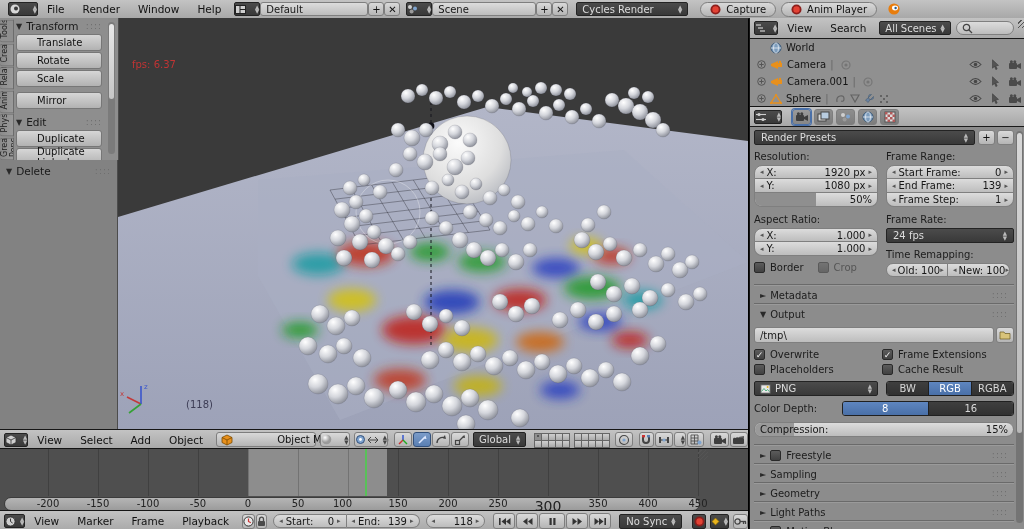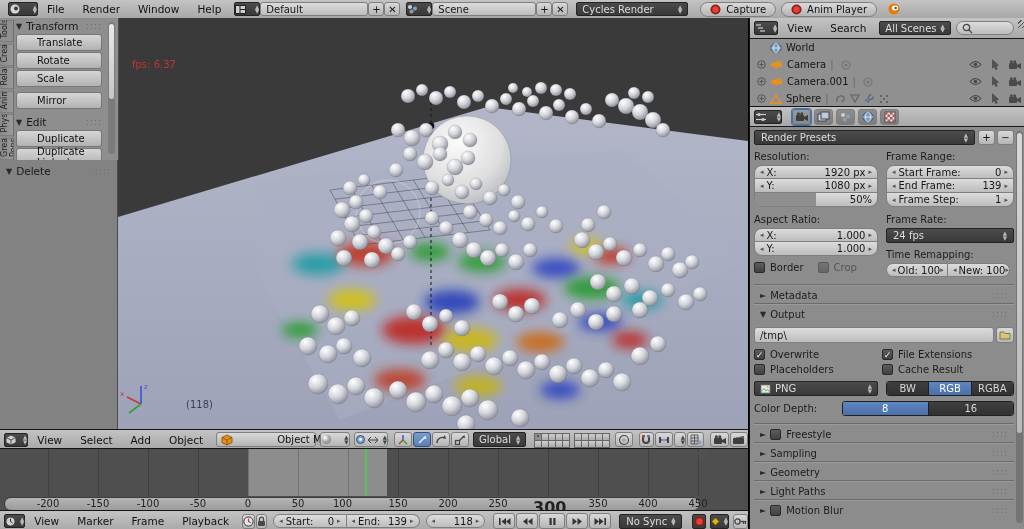--- a/index.html
+++ b/index.html
@@ -609,21 +609,21 @@
         <div style="position: absolute; left: 33px; top: 1px; width: 30px; text-align: center; color: rgb(34, 34, 34); font-size: 10px;">-200</div>
         <div style="position: absolute; left: 83px; top: 1px; width: 30px; text-align: center; color: rgb(34, 34, 34); font-size: 10px;">-150</div>
         <div style="position: absolute; left: 133px; top: 1px; width: 30px; text-align: center; color: rgb(34, 34, 34); font-size: 10px;">-100</div>
         <div style="position: absolute; left: 183px; top: 1px; width: 30px; text-align: center; color: rgb(34, 34, 34); font-size: 10px;">-50</div>
         <div style="position: absolute; left: 233px; top: 1px; width: 30px; text-align: center; color: rgb(34, 34, 34); font-size: 10px;">0</div>
         <div style="position: absolute; left: 283px; top: 1px; width: 30px; text-align: center; color: rgb(34, 34, 34); font-size: 10px;">50</div>
         <div style="position: absolute; left: 333px; top: 1px; width: 30px; color: rgb(34, 34, 34); font-size: 10px;">100</div>
         <div style="position: absolute; left: 383px; top: 1px; width: 30px; text-align: center; color: rgb(34, 34, 34); font-size: 10px;">150</div>
         <div style="position: absolute; left: 433px; top: 1px; width: 30px; text-align: center; color: rgb(34, 34, 34); font-size: 10px;">200</div>
         <div style="position: absolute; left: 483px; top: 1px; width: 30px; text-align: center; color: rgb(34, 34, 34); font-size: 10px;">250</div>
-        <div style="position: absolute; left: 533px; top: 1px; width: 30px; text-align: center; color: rgb(34, 34, 34); font-size: 16px; font-weight: bold;">300</div>
+        <div style="position: absolute; left: 533px; top: 1px; width: 30px; text-align: center; color: rgb(34, 34, 34); font-size: 14px;">300</div>
         <div style="position: absolute; left: 583px; top: 1px; width: 30px; text-align: center; color: rgb(34, 34, 34); font-size: 10px;">350</div>
         <div style="position: absolute; left: 633px; top: 1px; width: 30px; text-align: center; color: rgb(34, 34, 34); font-size: 10px;">400</div>
         <div style="position: absolute; left: 683px; top: 1px; width: 30px; text-align: center; color: rgb(34, 34, 34); font-size: 10px;">450</div>
       </div>
     <div class="abs diag" style="right:40px;top:1px;width:10px;height:10px;"></div>
 
     <div class="abs hdr row" style="left:0;top:61px;width:748px;height:20px;border-top:1px solid #161616;border-bottom:none;overflow:hidden;">
       <div class="btn-dark" style="width:28px;margin-left:4px;height:14px;justify-content:center;">
         <span class="ic">
             <svg xmlns="http://www.w3.org/2000/svg" width="11" height="11" viewBox="0 0 11 11">
@@ -1138,21 +1138,21 @@
               </span>
             </div>
         </div>
         <div class="row" style="margin-top:6px;">
           <div class="row" style="width:128px;">
               <span class="chk">✓</span>
               <span class="chklab">Overwrite</span>
             </div>
           <div class="row">
               <span class="chk">✓</span>
-              <span class="chklab">File Extensions</span>
+              <span class="chklab">Frame Extensions</span>
             </div>
         </div>
         <div class="row" style="margin-top:4px;">
           <div class="row" style="width:128px;">
               <span class="chk"></span>
               <span class="chklab">Placeholders</span>
             </div>
           <div class="row">
               <span class="chk"></span>
               <span class="chklab">Cache Result</span>
@@ -1176,20 +1176,25 @@
               <div>RGBA</div>
             </div>
         </div>
         <div class="row" style="margin-top:5px;">
           <span style="width:88px;">Color Depth:</span>
           <div class="seg" id="depth-seg" style="flex:1;">
               <div class="on">8</div>
               <div>16</div>
             </div>
         </div>
+        <div class="pill" style="margin-top:6px;height:15px;">
+          <div class="abs" style="left:0;top:0;bottom:0;width:15%;background:#9a9a9a;"></div>
+          <span class="lab">Compression:</span>
+          <span class="val">15%</span>
+        </div>
 
         <div id="collapsed-panels" style="margin-top:8px;">
             <div class="colpanel">
               <span class="arrowg">►</span>
               <span class="chk" style="margin-right: 5px;"></span>
               <span>Freestyle</span>
               <span class="grip">::::</span>
             </div>
             <div class="colpanel">
               <span class="arrowg">►</span>

